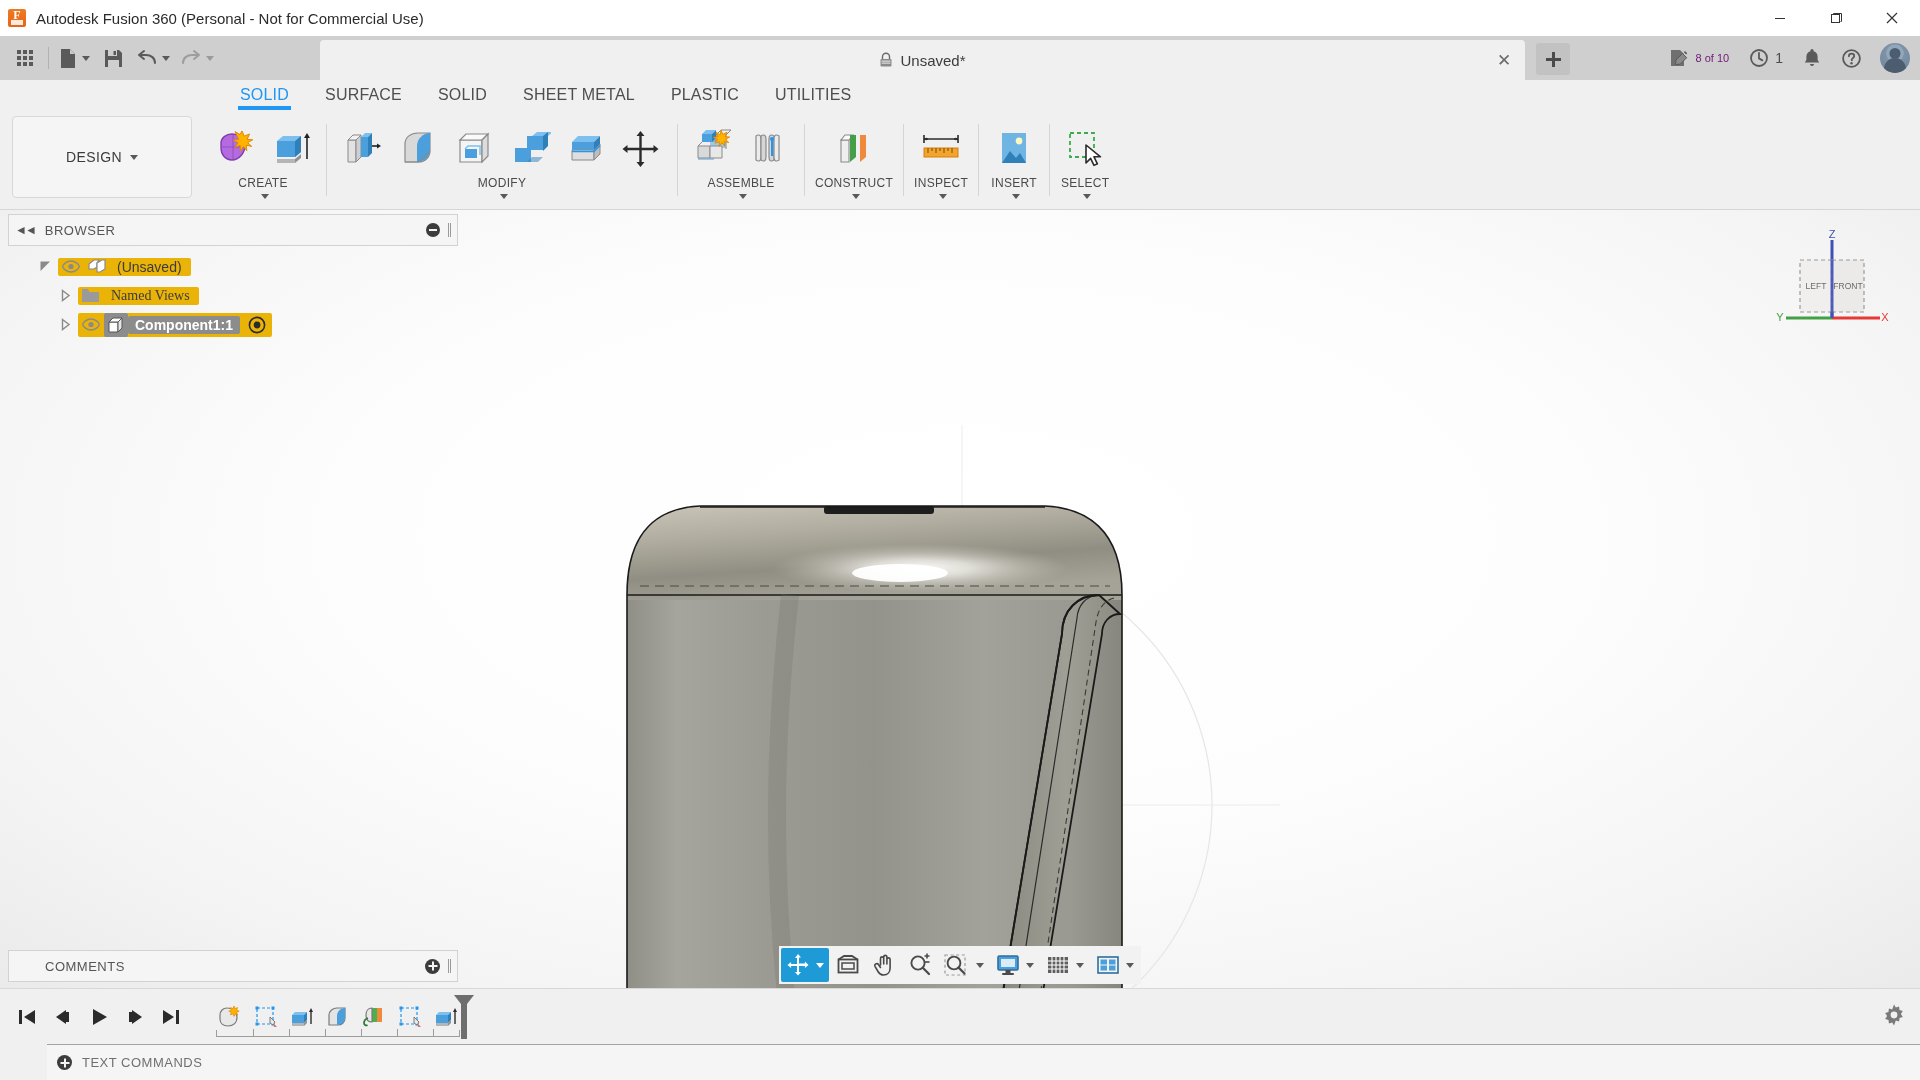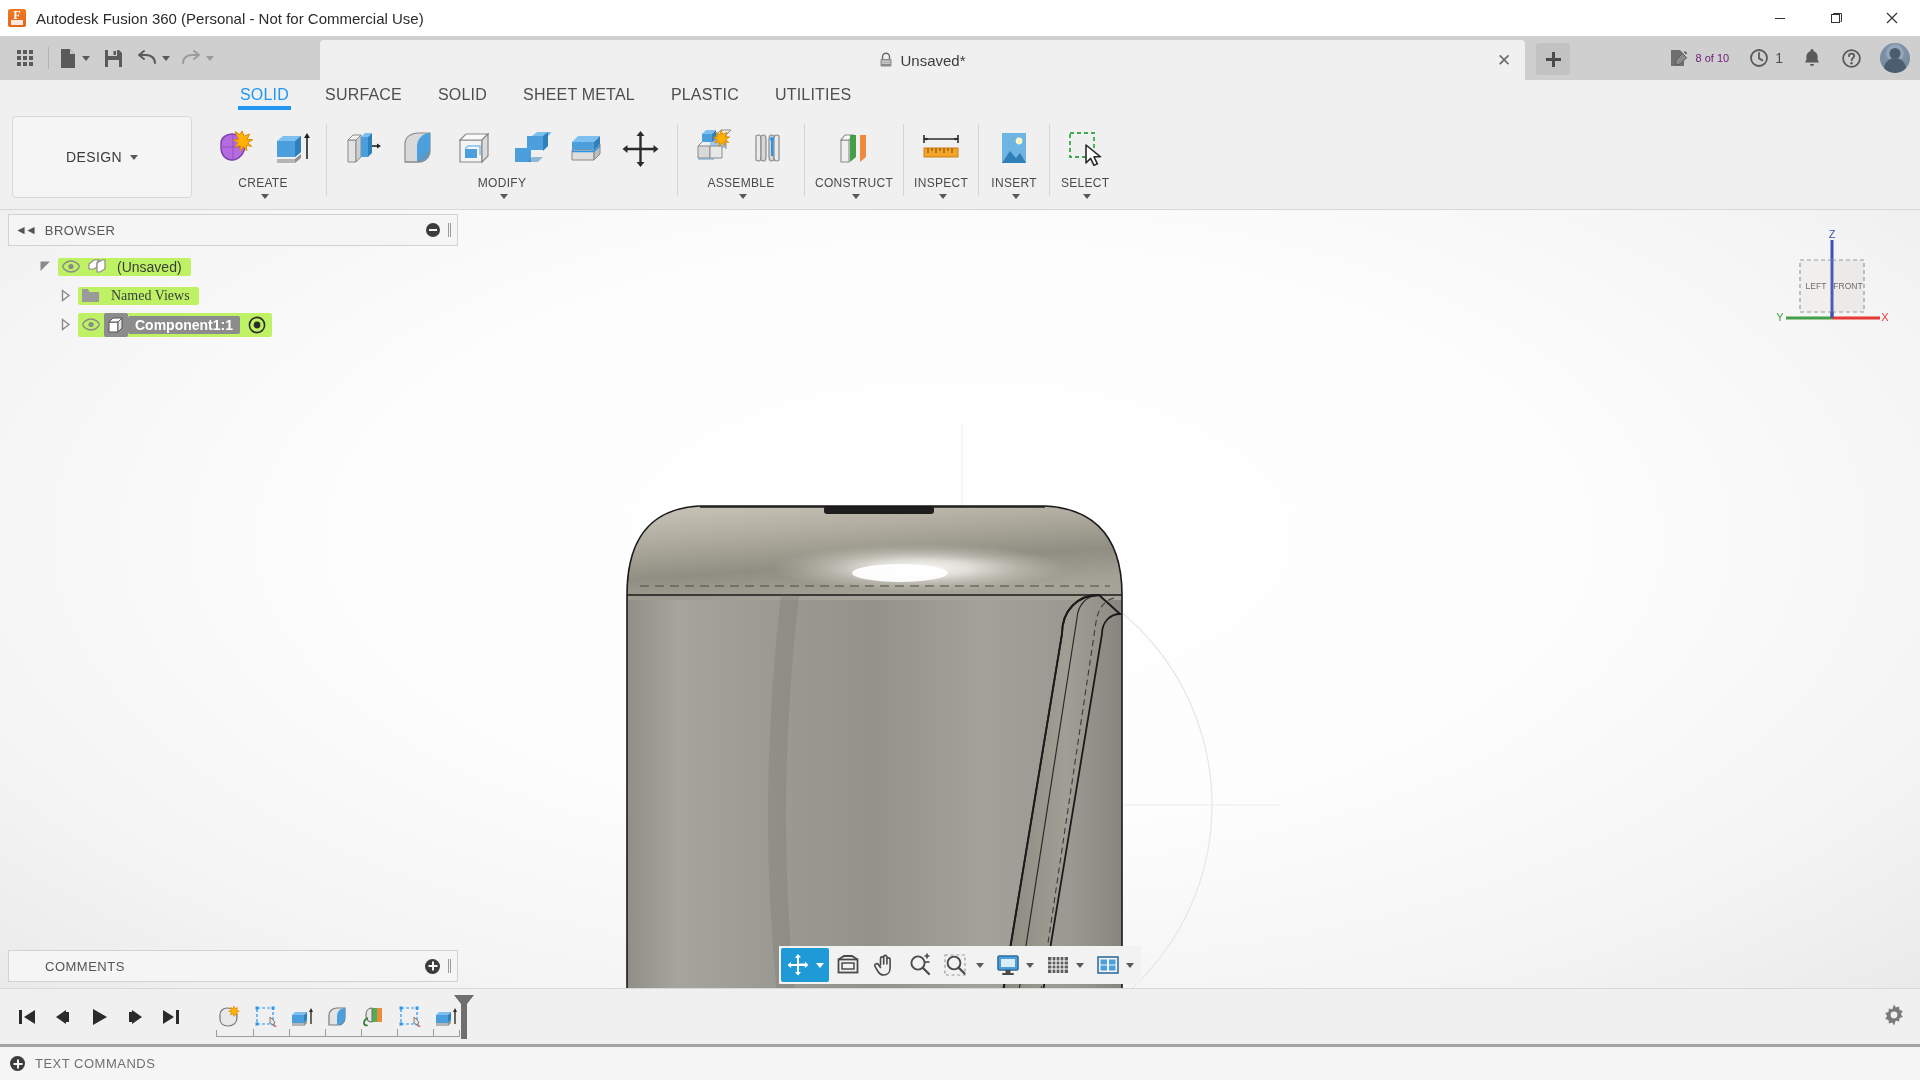--- a/index.html
+++ b/index.html
@@ -139,21 +139,21 @@
     width: 14px; height: 14px; border-radius: 50%; background: #3c3c3c; display: flex;
     align-items: center; justify-content: center; margin-right: 8px;
   }
   .panel-head .minus i { display: block; width: 8px; height: 2px; background: #f5f5f5; }
   .panel-head .grip { width: 3px; height: 14px; border-left: 1px solid #9a9a9a; border-right: 1px solid #9a9a9a; }
   .tree { padding-top: 6px; font-size: 14px; }
   .trow { display: flex; align-items: center; height: 29px; }
   .tw { width: 26px; display: flex; align-items: center; justify-content: center; flex: none; }
   .tlabel { padding: 1px 7px; border-radius: 2px; color: #3c3c3c; white-space: nowrap; }
   .tlabel.sel { background: #8c8c8c; color: #fff; font-weight: bold; }
-  .tchip { display:flex; align-items:center; background:#bef264; border-radius:2px; padding-right:2px; }
+  .tchip { display:flex; align-items:center; background:#eab308; border-radius:2px; padding-right:2px; }
 
   
   .banner {
     position: absolute; left: 50%; transform: translateX(-50%); top: 4px; z-index: 7;
     height: 34px; background: #f5f5f5; display: flex; align-items: center; padding: 0 16px; gap: 14px;
     border-radius: 1px;
   }
   .banner .warn { font-size: 14px; font-weight: bold; color: #3c3c3c; }
   .banner .msg { font-size: 14px; color: #4a4a4a; }
   .banner .vsep { width: 1px; height: 20px; background: #d3d3d3; }
@@ -189,22 +189,22 @@
   .tl-rail {
     position: absolute; left: 4px; right: 4px; bottom: 4px; height: 7px;
     border-left: 1px solid #9c9c9c; border-right: 1px solid #9c9c9c; border-bottom: 1px solid #9c9c9c;
   }
   .tl-tick { position: absolute; bottom: 0; width: 1px; height: 7px; background: #9c9c9c; }
   .tl-marker { position: absolute; right: -12px; bottom: 0; width: 24px; height: 48px; }
   .tl-gear { position: absolute; right: 14px; top: 50%; transform: translateY(-50%); }
 
   
   .statusbar {
-    flex: 0 0 36px; background: #f5f5f5; border-top: 3px solid #a3a3a3;
-    display: flex; align-items: center; padding-left: 10px; gap: 10px;
+    flex: 0 0 36px; background: #f5f5f5; border-top: 1px solid #a3a3a3;
+    display: flex; align-items: center; padding-left: 10px; gap: 10px; margin-left: 47px;
   }
   .sb-plus { width: 15px; height: 15px; border-radius: 50%; background: #3c3c3c; position: relative; }
   .sb-plus::before, .sb-plus::after {
     content: ""; position: absolute; background: #f5f5f5; left: 50%; top: 50%; transform: translate(-50%,-50%);
   }
   .sb-plus::before { width: 9px; height: 2px; }
   .sb-plus::after { width: 2px; height: 9px; }
   .sb-text { font-size: 13px; color: #707070; letter-spacing: .5px; }
 </style>
 </head>

